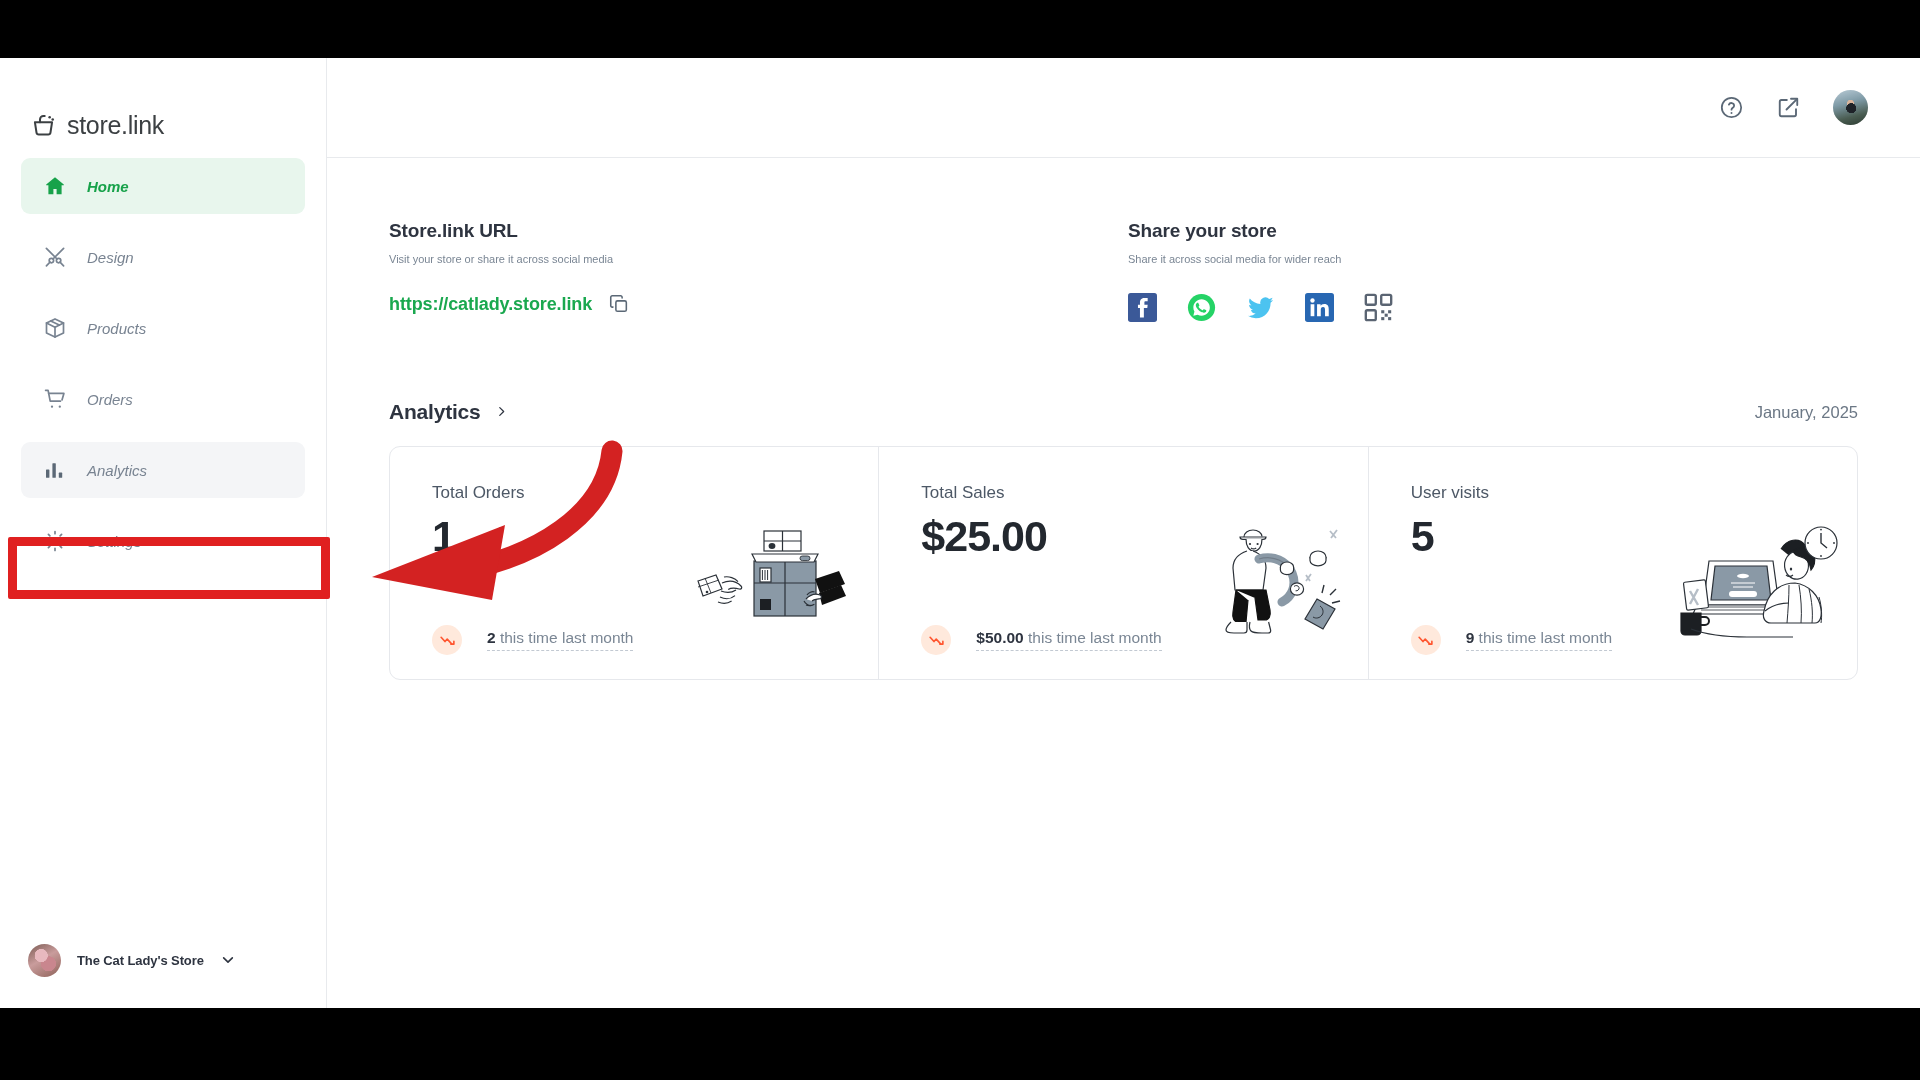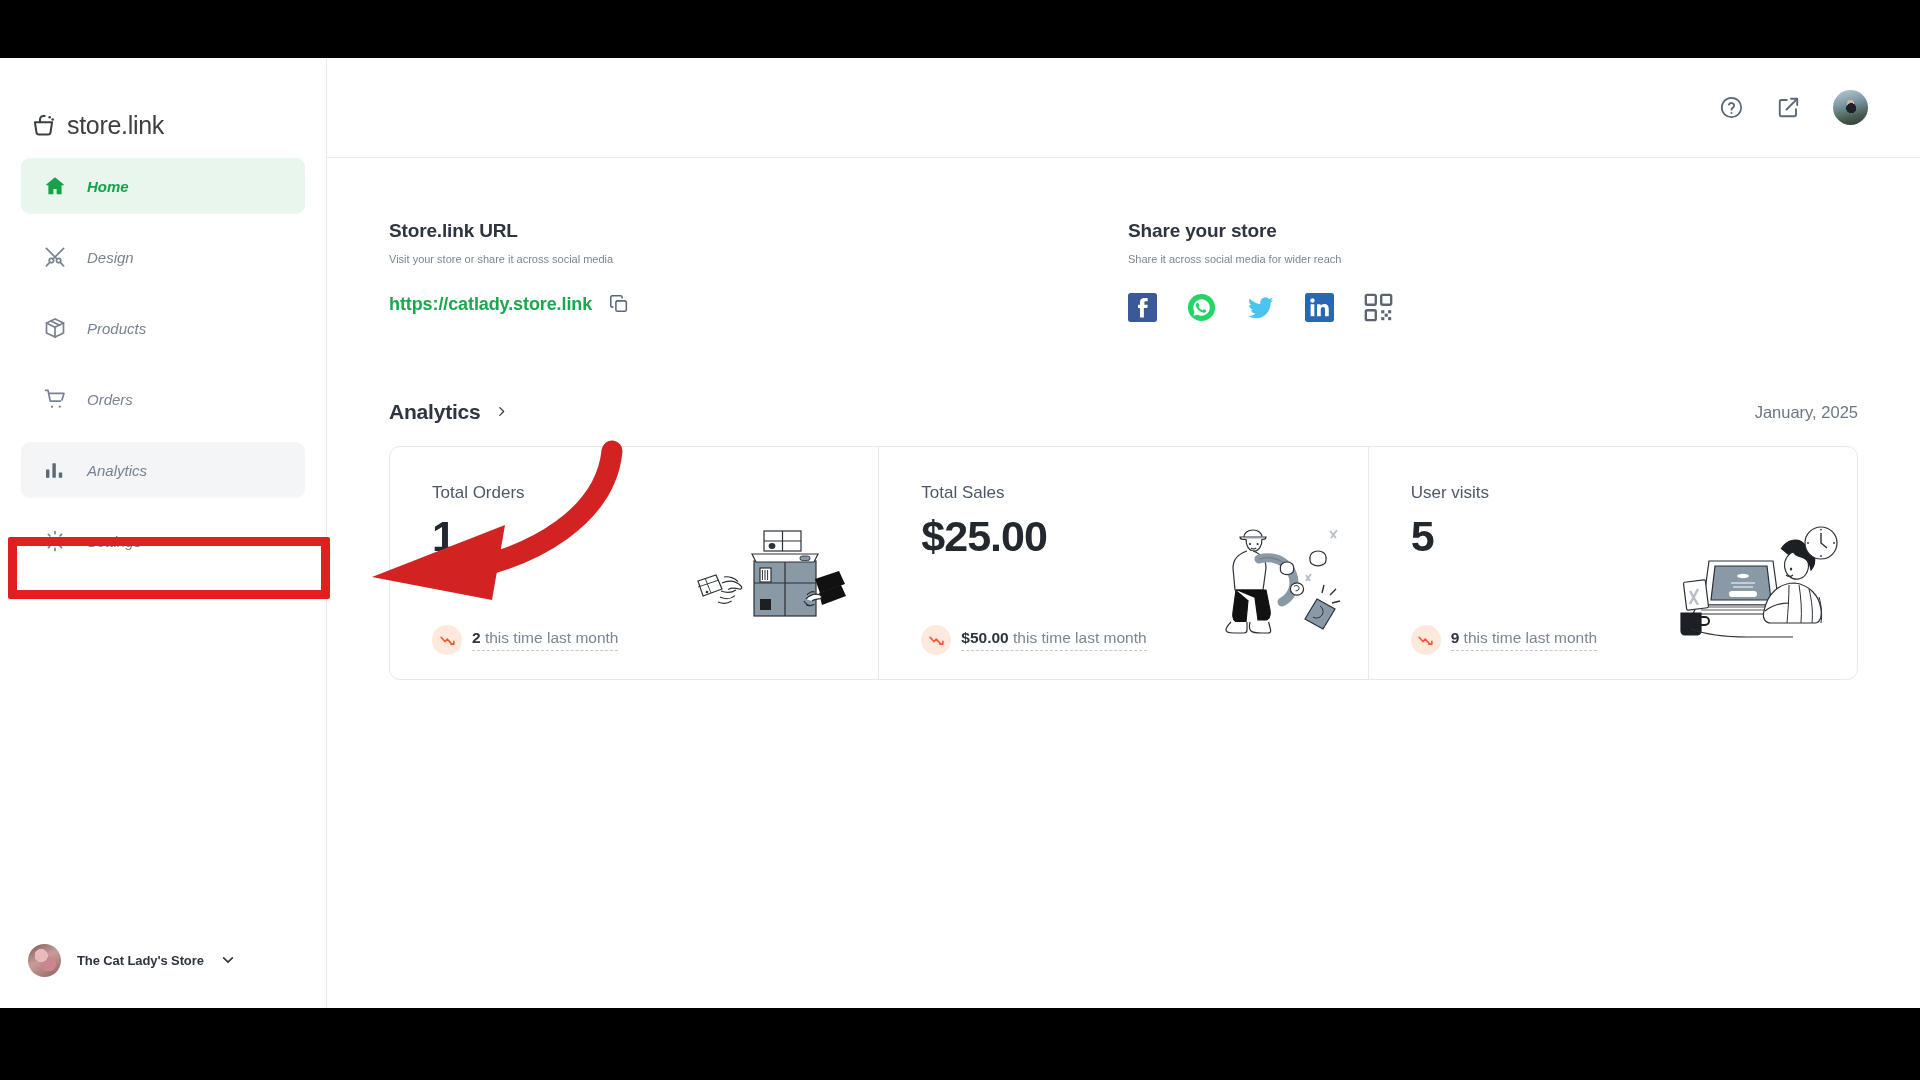--- a/index.html
+++ b/index.html
@@ -242,21 +242,21 @@
   .card-value {
     font-size: 43px;
     font-weight: 700;
     color: #23282f;
     letter-spacing: -1px;
     line-height: 1;
   }
   .card-foot {
     display: flex;
     align-items: center;
-    gap: 10px;
+    gap: 25px;
     position: absolute;
     bottom: 24px;
     left: 42px;
   }
   .trend-badge {
     width: 30px; height: 30px;
     border-radius: 50%;
     background: #ffe9dc;
     display: flex;
     align-items: center;

